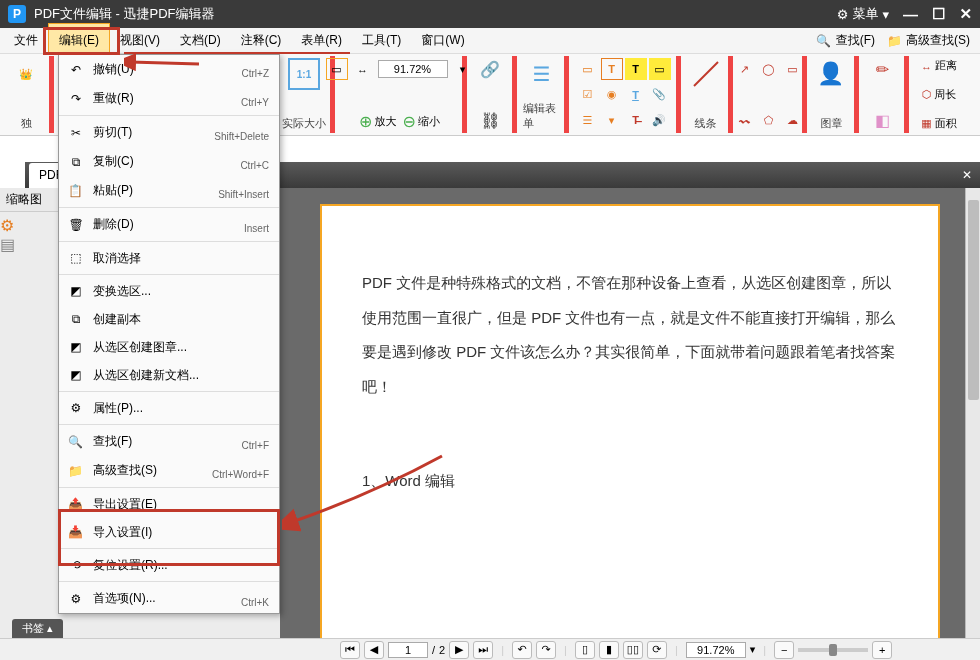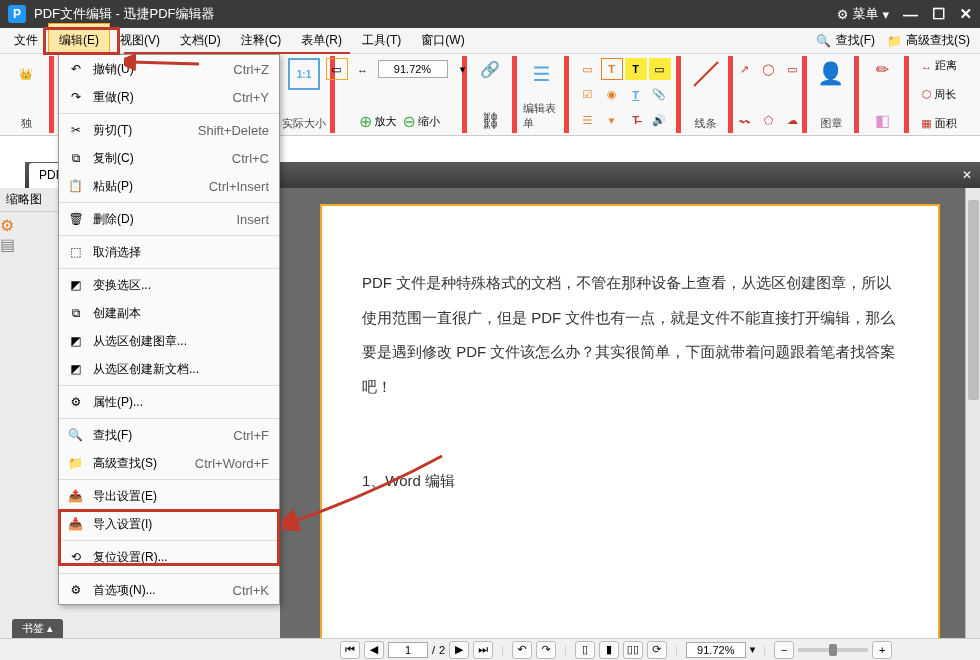--- a/index.html
+++ b/index.html
@@ -27,21 +27,21 @@
 .tool-group .tg-icon { width: 32px; height: 32px; display: flex; align-items: center; justify-content: center; }
 .tool-group .tg-label { font-size: 11px; color: #444; }
 .tool-group .mini-row { display: flex; gap: 2px; }
 .tool-small { width: 22px; height: 22px; display: flex; align-items: center; justify-content: center; cursor: pointer; }
 .zoom-input { width: 70px; height: 18px; font-size: 11px; border: 1px solid #aaa; text-align: center; }
 
 .drop-menu { position: absolute; left: 58px; top: 54px; width: 222px; background: #fafafa; border: 1px solid #999; box-shadow: 2px 2px 6px rgba(0,0,0,0.3); z-index: 50; font-size: 12px; }
 .drop-menu .dm-row { display: flex; align-items: center; padding: 5px 10px 5px 8px; cursor: pointer; gap: 8px; }
 .drop-menu .dm-icon { width: 18px; height: 18px; display: flex; align-items: center; justify-content: center; flex-shrink: 0; }
 .drop-menu .dm-label { flex: 1; }
-.drop-menu .dm-short { color: #666; font-size: 13px; }
+.drop-menu .dm-short { color: #666; font-size: 10px; margin-top: 8px; }
 .drop-menu hr { border: none; border-top: 1px solid #ddd; margin: 2px 0; }
 
 .workspace { display: flex; height: calc(100% - 28px - 26px - 82px - 22px); }
 .tab-strip { height: 26px; background: linear-gradient(#5a5a5a,#3a3a3a); color: #fff; display: flex; align-items: center; font-size: 12px; width: 100%; }
 .tab-strip .tab { background: #fff; color: #000; padding: 4px 10px; border-radius: 3px 3px 0 0; margin-left: 4px; }
 .side-head { height: 24px; background: #eaeaea; display: flex; align-items: center; font-size: 12px; padding: 0 6px; border-bottom: 1px solid #ccc; }
 
 .doc-area { flex: 1; background: #6a6a6a; display: flex; flex-direction: column; }
 .doc-scroll { flex: 1; display: flex; justify-content: center; overflow: hidden; position: relative; }
 .page { width: 620px; background: #fff; margin: 16px; border: 2px solid #f5a623; padding: 60px 40px 20px 40px; font-size: 15px; line-height: 2.3; color: #333; font-family: SimSun, serif; position: relative; }
@@ -225,21 +225,21 @@
       <span class="dm-short">Shift+Delete</span>
     </div>
     <div class="dm-row">
       <span class="dm-icon">⧉</span>
       <span class="dm-label">复制(C)</span>
       <span class="dm-short">Ctrl+C</span>
     </div>
     <div class="dm-row">
       <span class="dm-icon">📋</span>
       <span class="dm-label">粘贴(P)</span>
-      <span class="dm-short">Ctrl+Insert</span>
+      <span class="dm-short">Shift+Insert</span>
     </div>
     <hr>
     <div class="dm-row">
       <span class="dm-icon">🗑</span>
       <span class="dm-label">删除(D)</span>
       <span class="dm-short">Insert</span>
     </div>
     <hr>
     <div class="dm-row">
       <span class="dm-icon">⬚</span>

